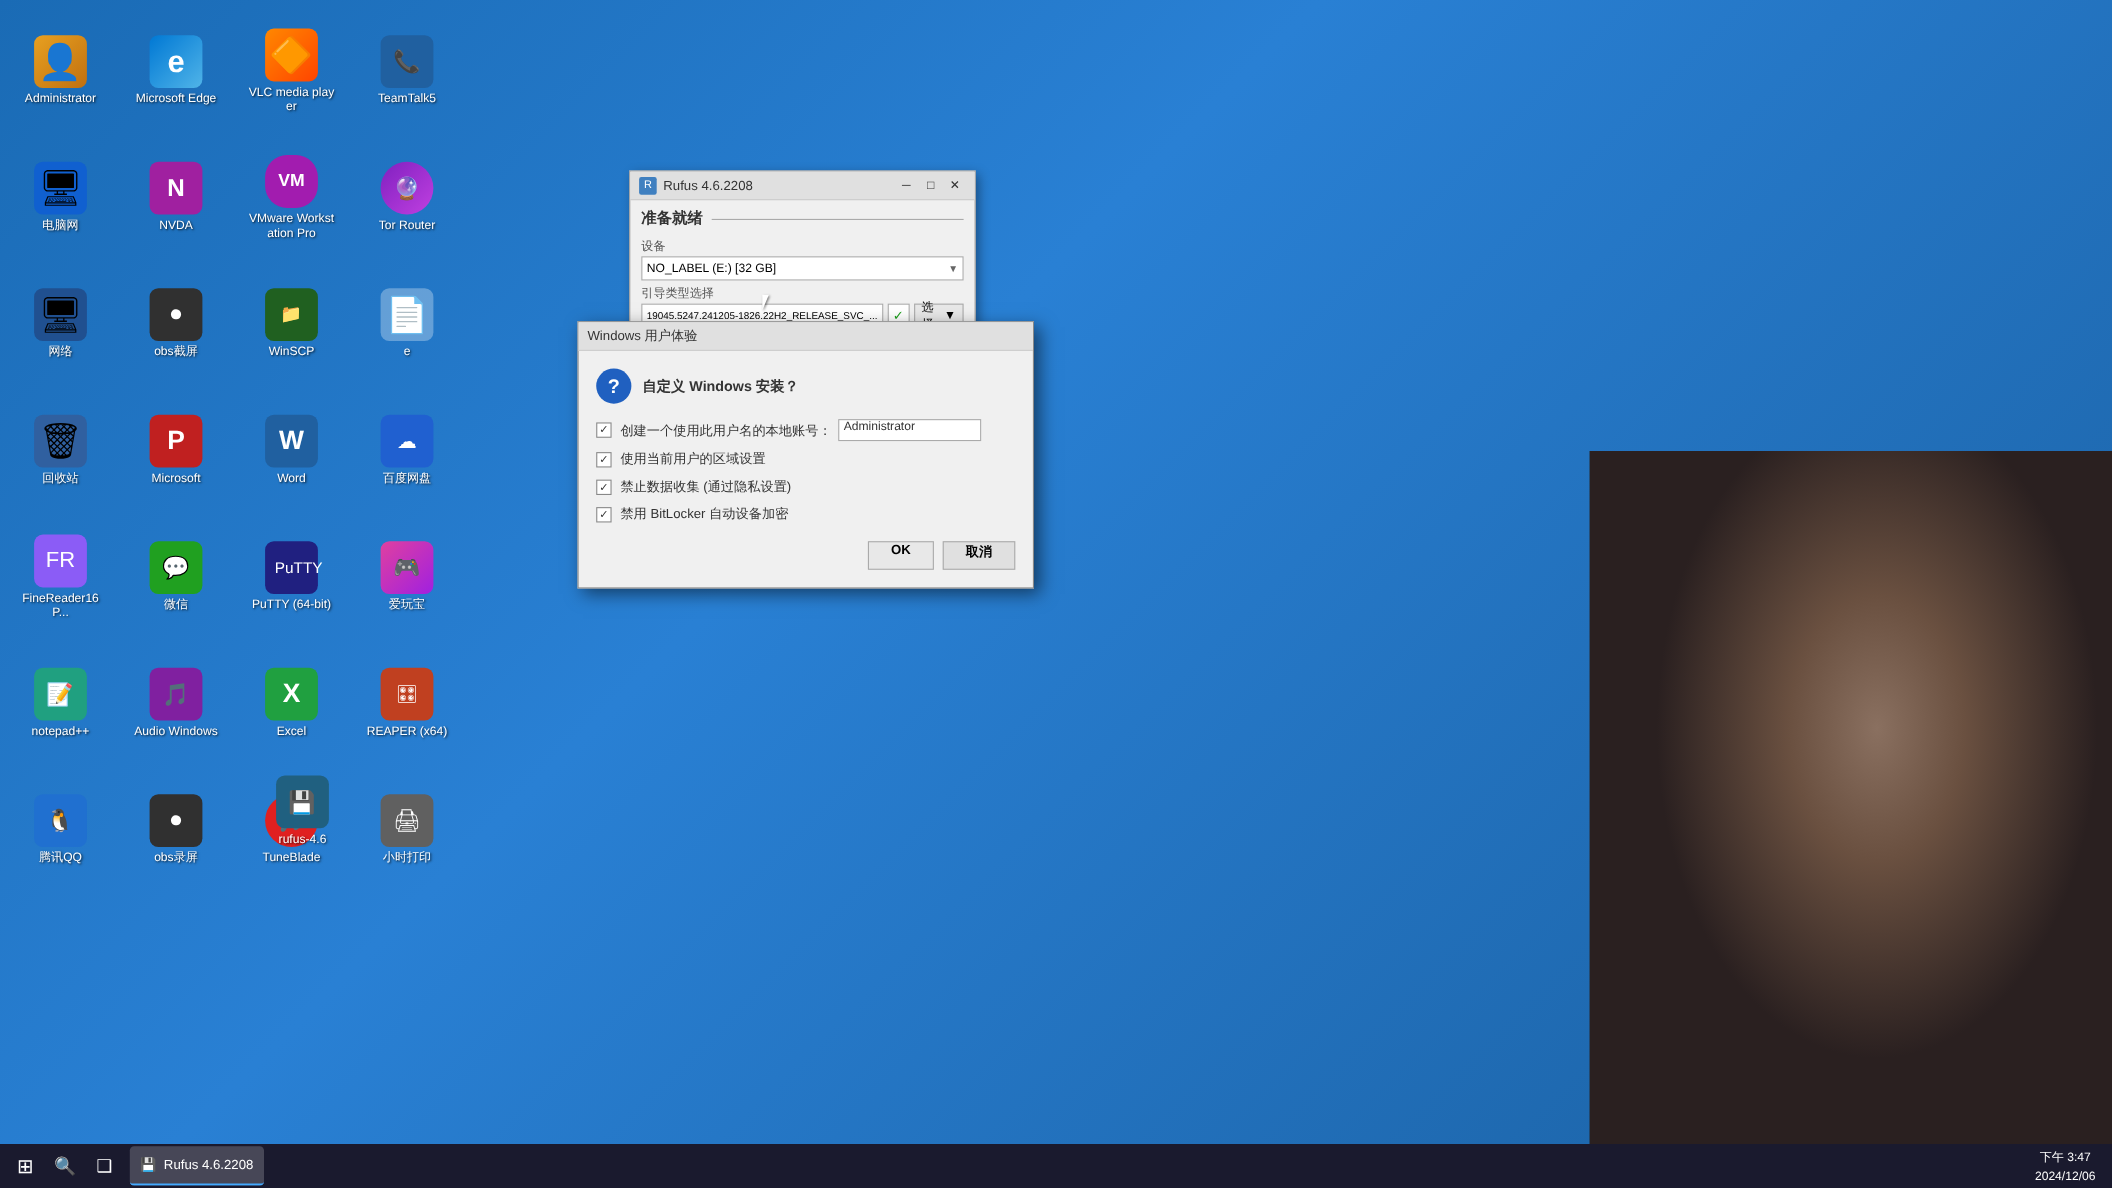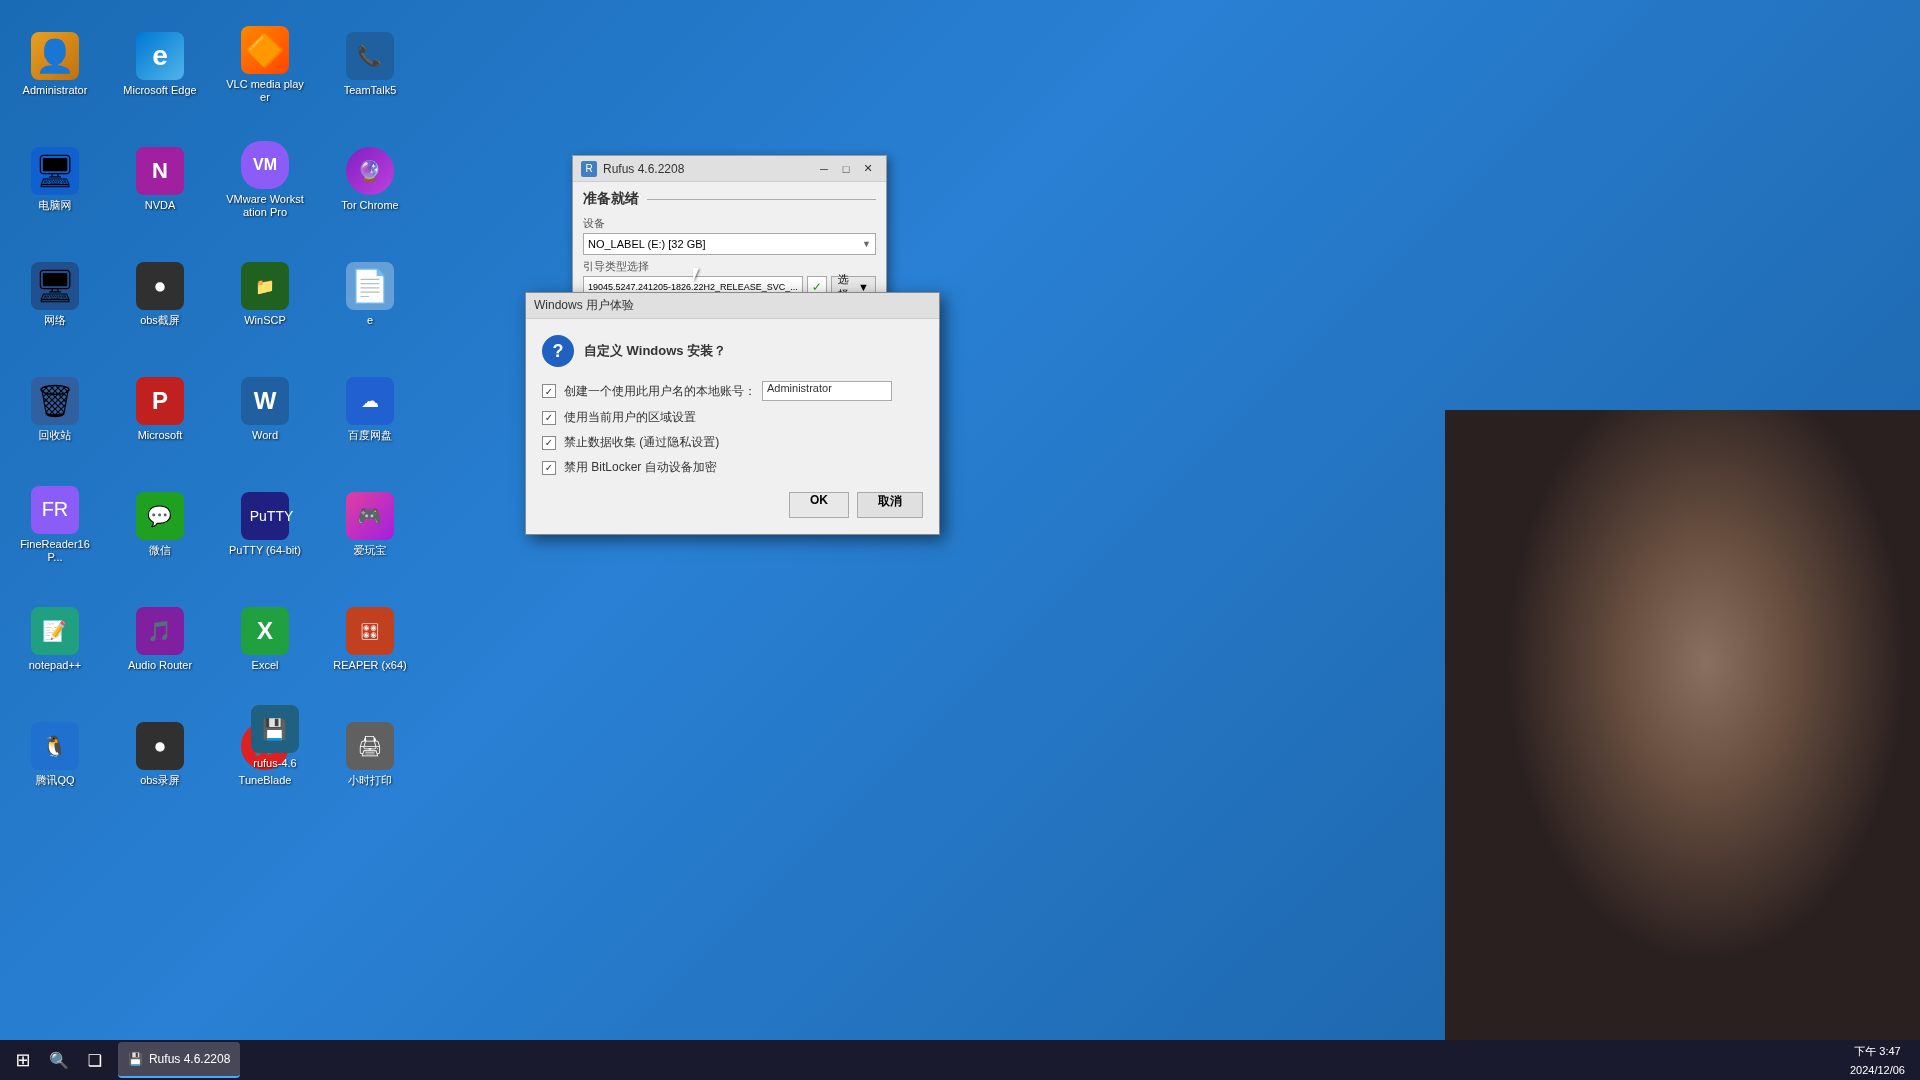--- a/index.html
+++ b/index.html
@@ -59,21 +59,21 @@
       line-height: 1.2;
     }
 
     
     .icon-admin { background: linear-gradient(135deg, #e8a020, #c07010); border-radius: 8px; }
     .icon-edge { background: linear-gradient(135deg, #0078d4, #50b4e8); border-radius: 8px; }
     .icon-vlc { background: linear-gradient(135deg, #f80, #f40); border-radius: 8px; }
     .icon-teamtalk { background: #2060a0; border-radius: 8px; }
     .icon-diannaowang { background: #1060d0; border-radius: 8px; }
     .icon-nvda { background: #a020a0; border-radius: 8px; }
-    .icon-vmware { background: #8b5cf6; border-radius: 20px; }
+    .icon-vmware { background: #a21caf; border-radius: 20px; }
     .icon-tor { background: linear-gradient(135deg, #8020c0, #c040e0); border-radius: 50%; }
     .icon-wangluowangdian { background: #205090; border-radius: 8px; }
     .icon-obs { background: #303030; border-radius: 8px; }
     .icon-winSCP { background: #206020; border-radius: 8px; }
     .icon-placeholder { background: rgba(255,255,255,0.3); border-radius: 8px; }
     .icon-baidu { background: #2060d0; border-radius: 8px; }
     .icon-huishouzhan { background: #3060a0; border-radius: 8px; }
     .icon-powerpoint { background: #c02020; border-radius: 8px; }
     .icon-word { background: #2060a0; border-radius: 8px; }
     .icon-finereader { background: #8b5cf6; border-radius: 8px; text-align: center; }
@@ -568,21 +568,21 @@
     <div class="desktop-icon">
       <div class="icon-img icon-nvda" style="color:white;font-size:22px;font-weight:bold;">N</div>
       <span class="icon-label">NVDA</span>
     </div>
     <div class="desktop-icon">
       <div class="icon-img icon-vmware" style="color:white;font-size:16px;font-weight:bold;">VM</div>
       <span class="icon-label">VMware Workstation Pro</span>
     </div>
     <div class="desktop-icon">
       <div class="icon-img icon-tor" style="color:white;font-size:20px;">🔮</div>
-      <span class="icon-label">Tor Chrome</span>
+      <span class="icon-label">Tor Router</span>
     </div>
 
     <div class="desktop-icon">
       <div class="icon-img icon-wangluowangdian">🖥</div>
       <span class="icon-label">网络</span>
     </div>
     <div class="desktop-icon">
       <div class="icon-img icon-obs" style="color:white;font-size:20px;">⏺</div>
       <span class="icon-label">obs截屏</span>
     </div>
@@ -629,21 +629,21 @@
       <div class="icon-img icon-appgame" style="color:white;font-size:20px;">🎮</div>
       <span class="icon-label">爱玩宝</span>
     </div>
     <div class="desktop-icon">
       <div class="icon-img icon-notepad" style="color:white;font-size:20px;">📝</div>
       <span class="icon-label">notepad++</span>
     </div>
 
     <div class="desktop-icon">
       <div class="icon-img icon-audiorouter" style="color:white;font-size:20px;">🎵</div>
-      <span class="icon-label">Audio Router</span>
+      <span class="icon-label">Audio Windows</span>
     </div>
     <div class="desktop-icon">
       <div class="icon-img icon-excel" style="color:white;font-size:24px;font-weight:bold;">X</div>
       <span class="icon-label">Excel</span>
     </div>
     <div class="desktop-icon">
       <div class="icon-img icon-reaper" style="color:white;font-size:16px;">🎛</div>
       <span class="icon-label">REAPER (x64)</span>
     </div>
     <div class="desktop-icon">

